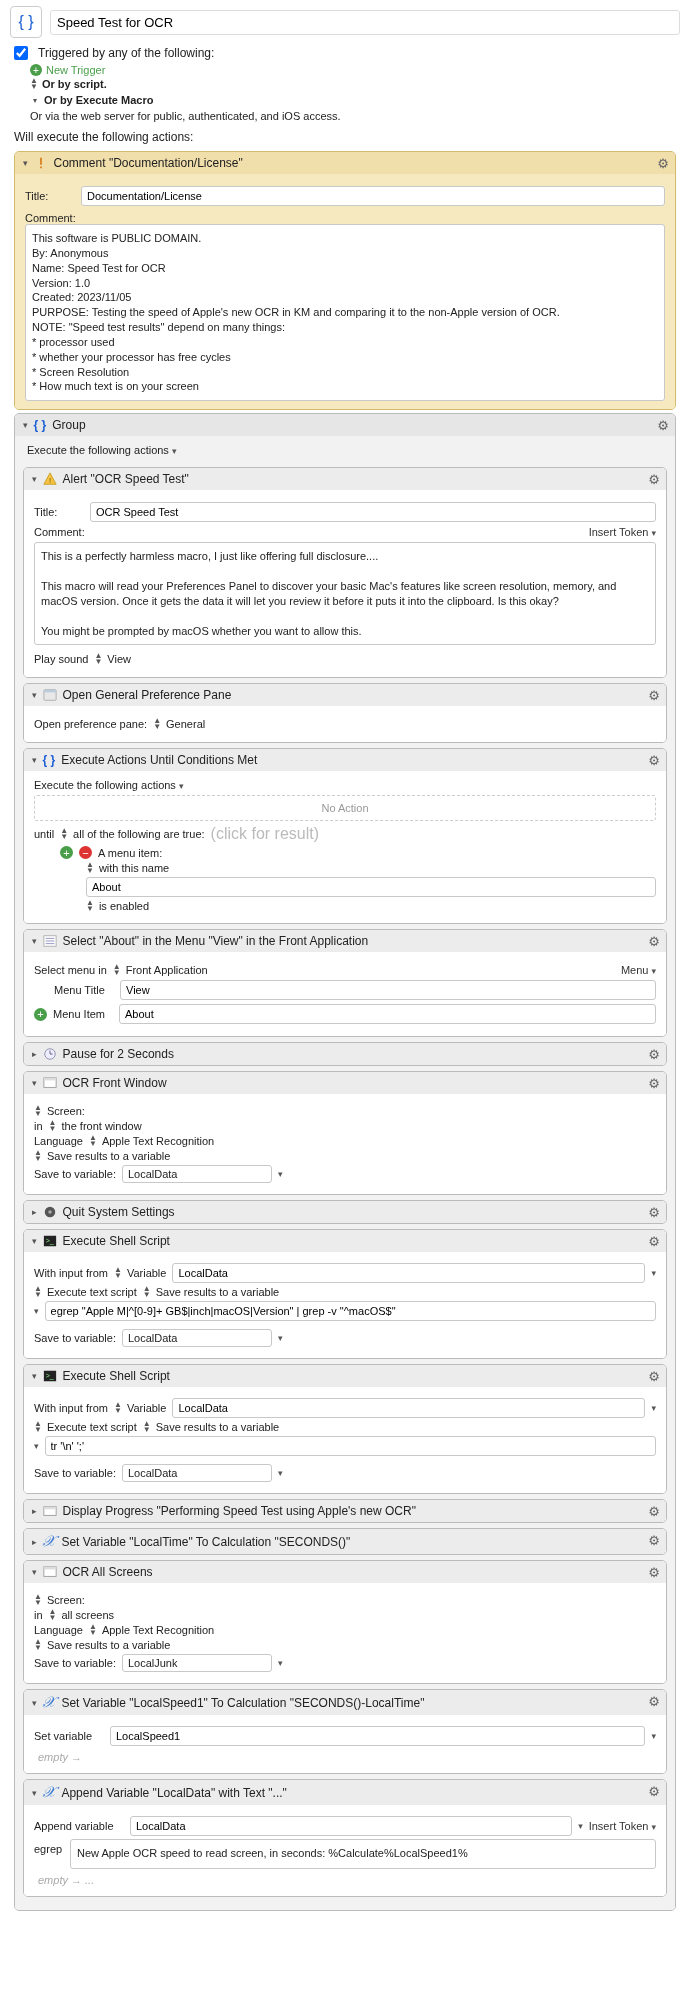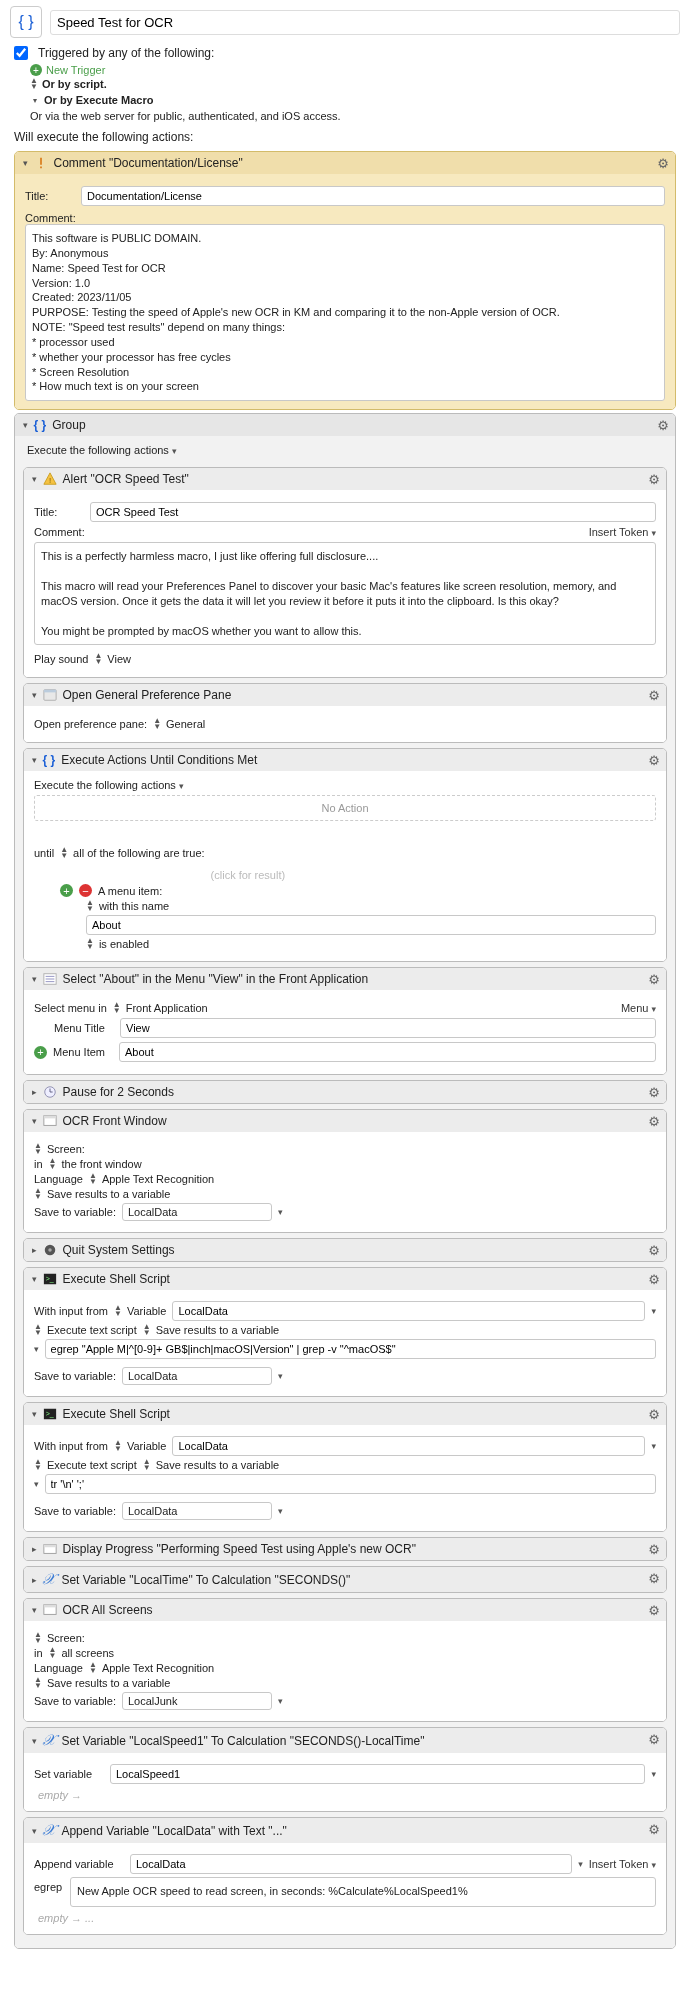--- a/index.html
+++ b/index.html
@@ -41,21 +41,21 @@
   .inner-action .action-header { background:#ececec;}
   .inner-body { padding:8px 10px; font-size:11px; background:#fff;}
   .sel { display:inline-flex; align-items:center; gap:3px; font-size:11px;}
   .sel .updown{ margin-right:2px;}
   .empty-note { color:#aaa; font-style:italic; font-size:11px; padding:2px 4px;}
   .icon-img { width:14px; height:14px; display:inline-block;}
   svg { display:block; }
   .right-link { margin-left:auto; font-size:11px; color:#333;}
   .wide-input { flex:1; }
   .short-input { width:150px; }
-  .click-result { color:#bbb; font-size:11px;margin-top:44px;}
+  .click-result { color:#bbb; font-size:16px;}
 </style>
 </head>
 <body>
 
 <div class="topbar">
   <div class="app-icon">{ }</div>
   <input class="title-input" type="text" value="Speed Test for OCR" style="">
 </div>
 
 <div class="triggered">

